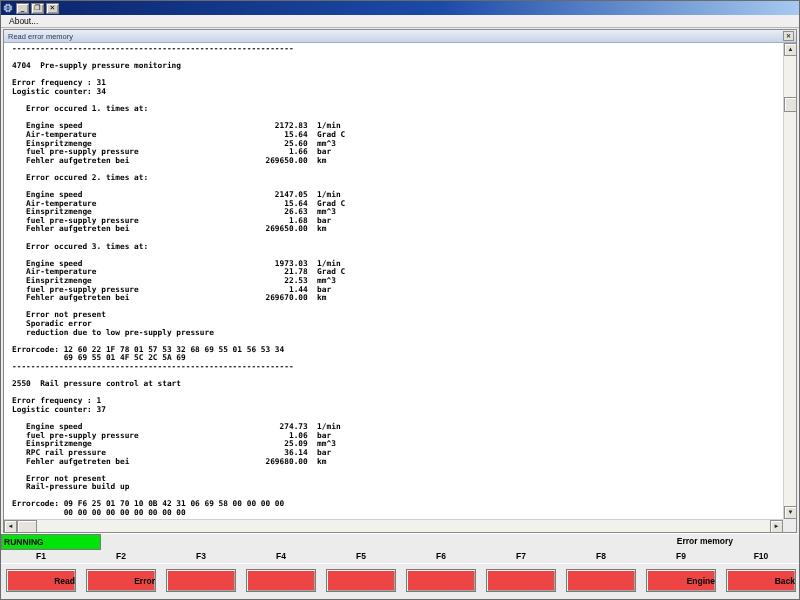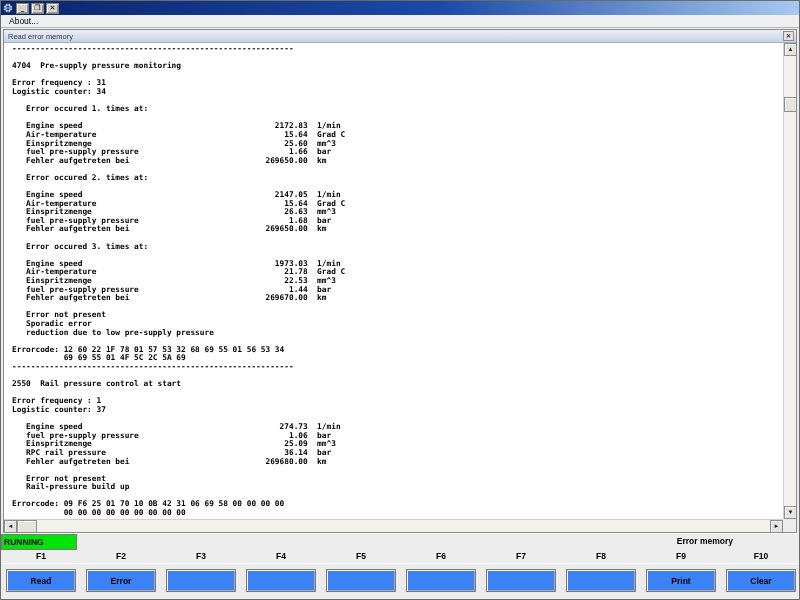--- a/index.html
+++ b/index.html
@@ -86,45 +86,45 @@
     position:absolute; left:13px; top:0; width:20px; height:13px;
     background:#E6E3DC; border:1px solid #8d8d8d; box-shadow:inset 1px 1px 0 #fff;
   }
   .corner { position:absolute; right:0; bottom:0; width:13px; height:13px; background:#ECECEC; }
   
   .statusrow {
     position:absolute; left:0; top:532px; width:800px; height:16px;
     background:#ECECEC; border-top:1px solid #fff;
   }
   .running {
-    position:absolute; left:0; top:0; width:76px; height:16px;
+    position:absolute; left:0; top:0; width:100px; height:16px;
     background:#00E409; color:#000; font-size:8.5px; font-weight:bold;
     line-height:15px; padding-left:2px; border:1px solid #7a7a7a;
   }
   .mode {
     position:absolute; left:0; top:0; width:732px; height:16px;
     text-align:right; font-size:8.5px; font-weight:bold; line-height:15px; color:#000;
   }
   
   .fkeys {
     position:absolute; left:0; top:548px; width:672px; height:14px;
     display:grid; grid-template-columns:repeat(10,80px);
   }
   .fkey { text-align:center; font-size:8.5px; font-weight:bold; color:#000; line-height:14px; }
   .btnrow {
     position:absolute; left:0; top:562px; width:800px; height:38px;
     border-top:1px solid #fff;
     display:grid; grid-template-columns:repeat(10,80px);
   }
   .fbtn {
     width:70px; height:23px; margin:5px auto 0 auto;
-    background:#3b82f6; border:1px solid #7a7a7a;
+    background:#ef4444; border:1px solid #7a7a7a;
     box-shadow:inset 1px 1px 0 #fff, inset -1px -1px 0 #a8a8a8;
     font-family:"Liberation Sans", sans-serif;
-    font-size:8.5px; font-weight:bold; color:#000; text-align:center;
+    font-size:8.5px; font-weight:bold; color:#000; text-align:right;
   }
 </style>
 </head>
 <body>
 
 <div class="titlebar">
   <svg class="app-icon" viewBox="0 0 10 10">
     <circle cx="5" cy="5" r="4.5" fill="#d9e6f7" stroke="#16357f" stroke-width="1"></circle>
     <path d="M1 5 H9 M5 1 V9 M2 2.5 C4 4 6 4 8 2.5 M2 7.5 C4 6 6 6 8 7.5" stroke="#16357f" stroke-width="0.8" fill="none"></path>
   </svg>
@@ -235,15 +235,15 @@
 
 <div class="btnrow">
   <button class="fbtn">Read</button>
   <button class="fbtn">Error</button>
   <button class="fbtn"></button>
   <button class="fbtn"></button>
   <button class="fbtn"></button>
   <button class="fbtn"></button>
   <button class="fbtn"></button>
   <button class="fbtn"></button>
-  <button class="fbtn">Print</button>
-  <button class="fbtn">Clear</button>
+  <button class="fbtn">Engine</button>
+  <button class="fbtn">Back</button>
 </div>
 
 </body></html>

